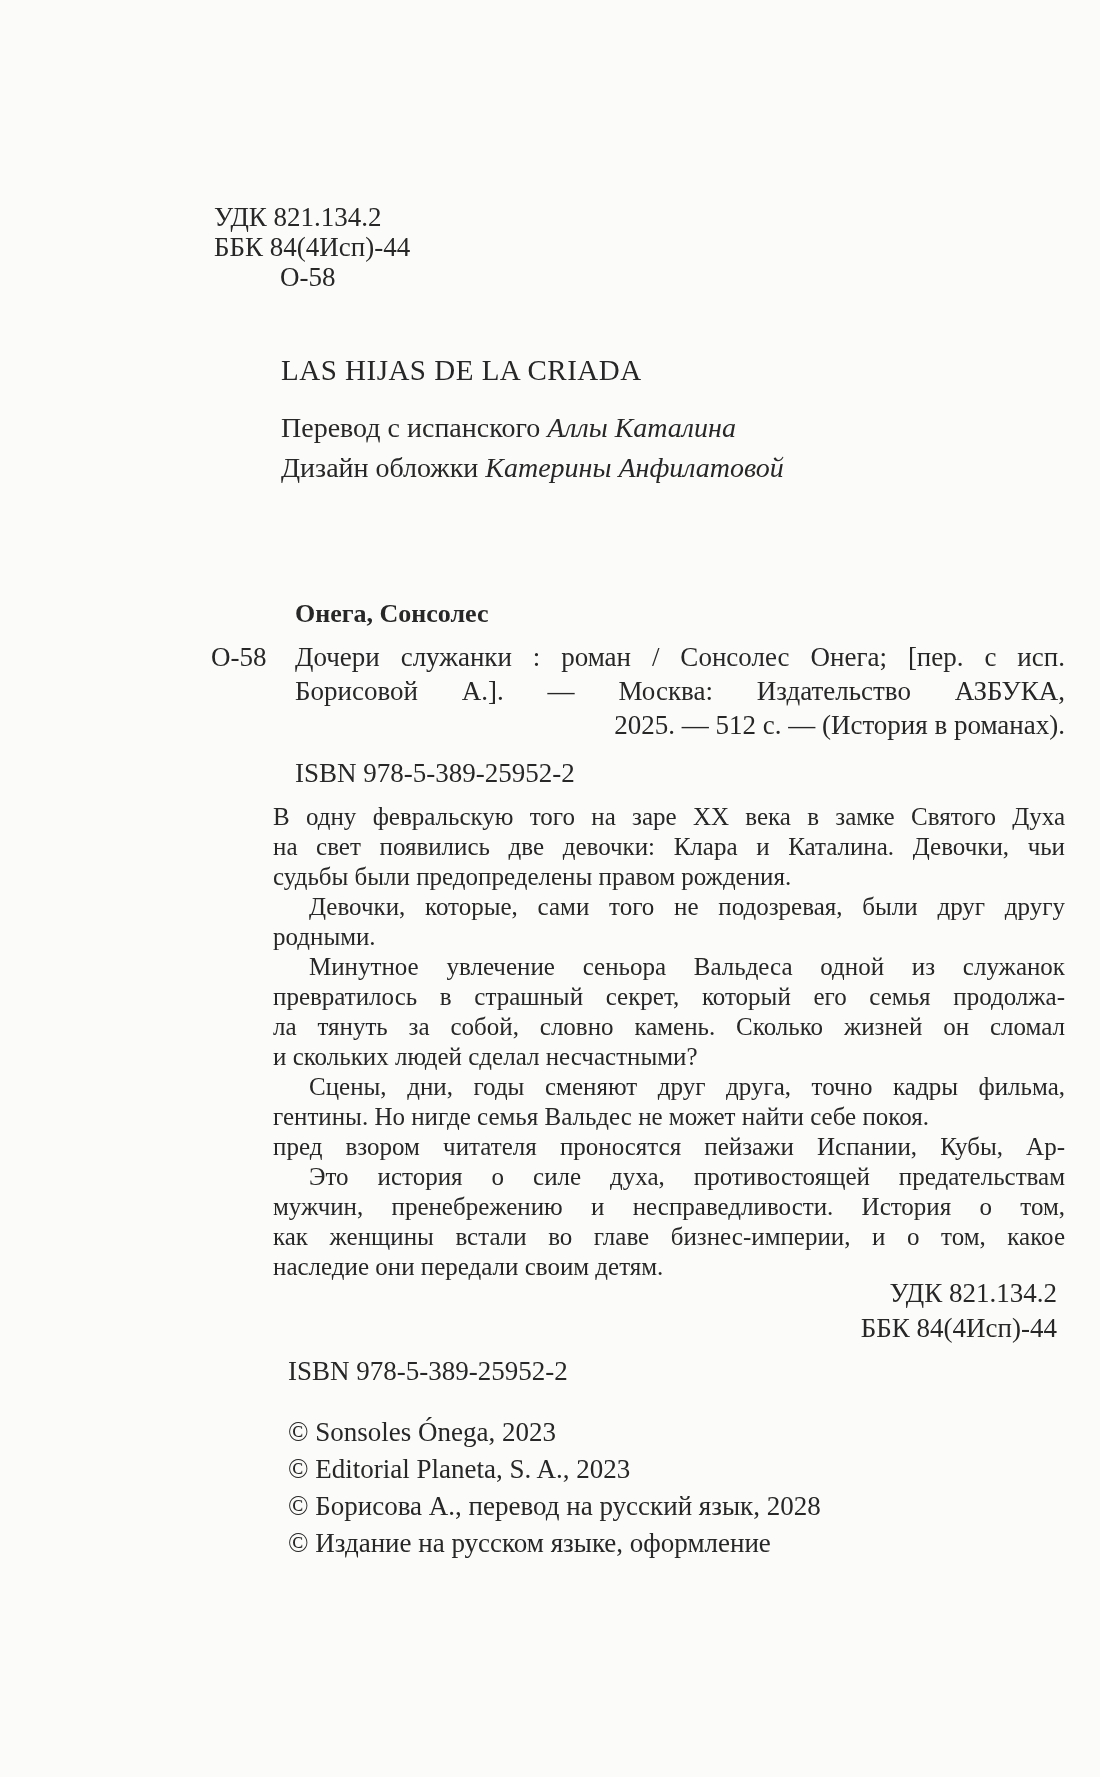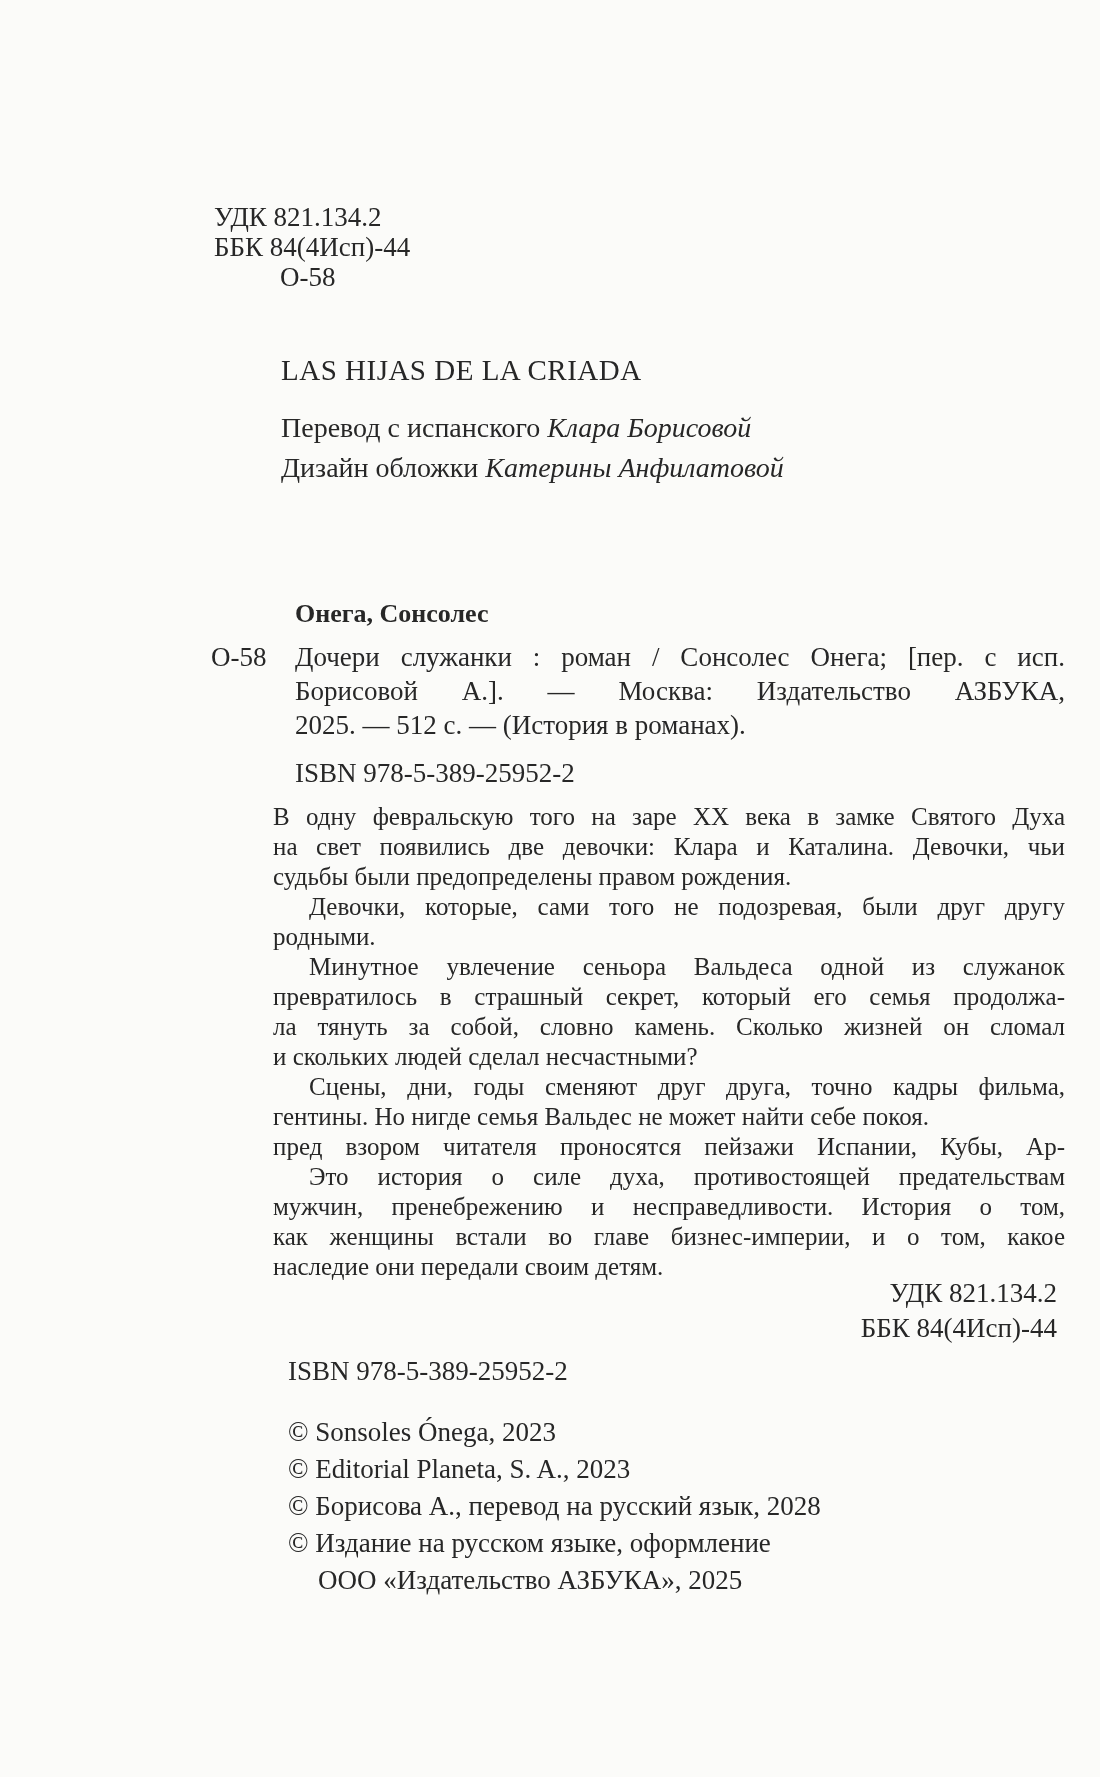--- a/index.html
+++ b/index.html
@@ -21,21 +21,21 @@
   .credits { left: 273px; top: 408px; font-size: 28px; line-height: 40px; }
   .credits .name { font-style: italic; }
 
   .catalog-author { left: 287px; top: 599px; font-size: 26px; font-weight: bold; }
 
   .catalog { left: 203px; top: 640px; width: 854px; font-size: 27px; line-height: 34px; }
   .catalog .code { position: absolute; left: 0; top: 0; }
   .catalog .desc { margin-left: 84px; }
 
   .jline { text-align: justify; text-align-last: justify; }
-  .pline { text-align: left; }
+  .pline { text-align: right; }
 
   .isbn-1 { left: 287px; top: 758px; font-size: 27px; }
 
   .annotation { left: 265px; top: 802px; width: 792px; font-size: 25px; line-height: 30px; }
   .annotation .para { margin: 0; }
   .annotation .line.j { text-align: justify; text-align-last: justify; }
   .annotation .line.first { padding-left: 36px; }
 
   .bottom-codes { right: 43px; top: 1276px; font-size: 27px; line-height: 35px; text-align: right; }
 
@@ -49,21 +49,21 @@
 
 <div class="abs top-codes">
   <div>УДК 821.134.2</div>
   <div>ББК 84(4Исп)-44</div>
   <div class="code-line-indent">О-58</div>
 </div>
 
 <div class="abs title-es">LAS HIJAS DE LA CRIADA</div>
 
 <div class="abs credits">
-  <div><span>Перевод с испанского </span><span class="name">Клара Борисовой</span></div>
+  <div><span>Перевод с испанского </span><span class="name">Аллы Каталина</span></div>
   <div><span>Дизайн обложки </span><span class="name">Катерины Анфилатовой</span></div>
 </div>
 
 <div class="abs catalog-author">Онега, Сонсолес</div>
 
 <div class="abs catalog">
   <div class="code">О-58</div>
   <div class="desc">
     <div class="jline">Дочери служанки : роман / Сонсолес Онега; [пер. с исп.</div>
     <div class="jline">Борисовой А.]. — Москва: Издательство АЗБУКА,</div>
@@ -107,14 +107,13 @@
   <div>ББК 84(4Исп)-44</div>
 </div>
 
 <div class="abs isbn-2">ISBN 978-5-389-25952-2</div>
 
 <div class="abs copyrights">
   <div>© Sonsoles Ónega, 2023</div>
   <div>© Editorial Planeta, S. A., 2023</div>
   <div>© Борисова А., перевод на русский язык, 2028</div>
   <div>© Издание на русском языке, оформление</div>
-  <div class="cont">ООО «Издательство АЗБУКА», 2025</div>
 </div>
 
 </body></html>

